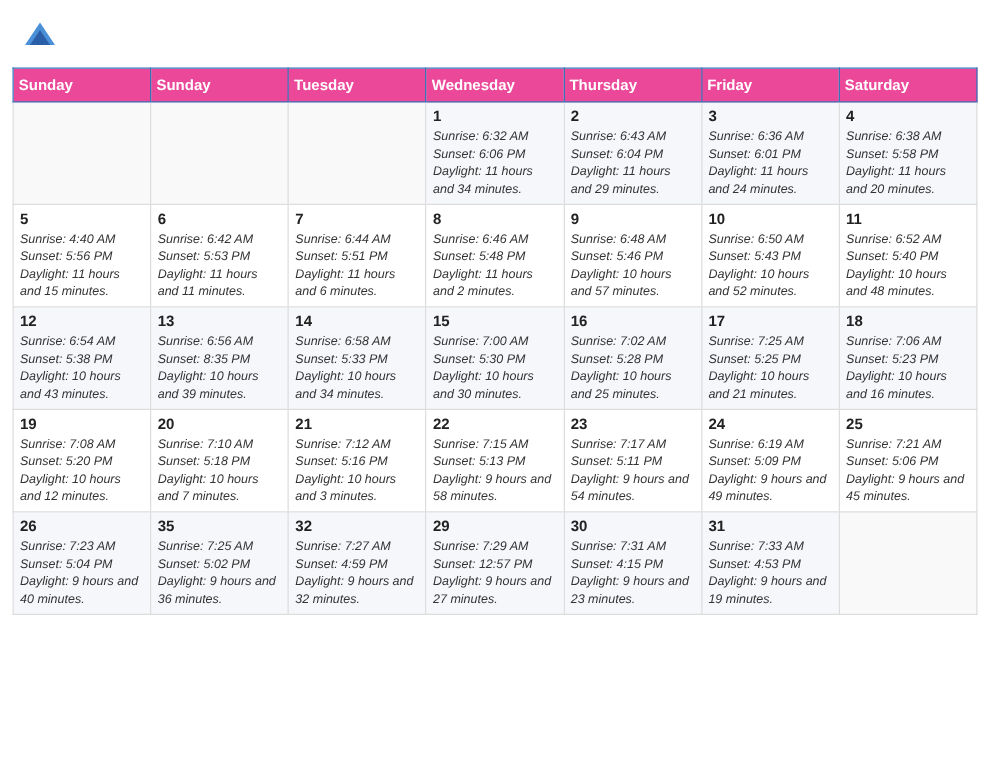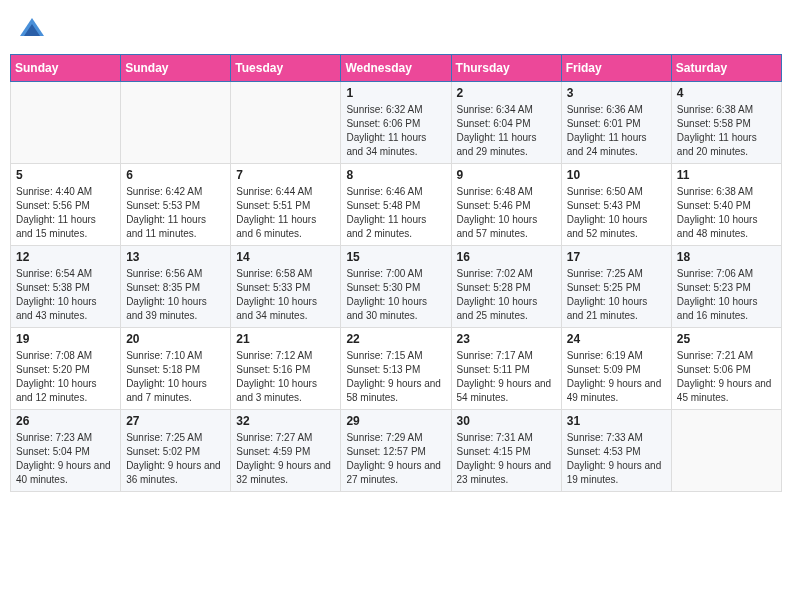--- a/index.html
+++ b/index.html
@@ -87,20 +87,21 @@
       font-weight: bold;
       font-size: 12px;
       color: #222;
       display: block;
       margin-bottom: 3px;
     }
     .day-info {
       font-size: 10px;
       color: #333;
       line-height: 1.4;
+      font-style: italic;
     }
     .empty-cell {
       background: #f9f9f9;
     }
   </style>
 </head>
 <body>
 
 <div class="header">
   <div class="logo">
@@ -138,21 +139,21 @@
         <td class="empty-cell"></td>
         <td>
           <span class="day-number">1</span>
           <div class="day-info">Sunrise: 6:32 AM
 Sunset: 6:06 PM
 Daylight: 11 hours
 and 34 minutes.</div>
         </td>
         <td>
           <span class="day-number">2</span>
-          <div class="day-info">Sunrise: 6:34 AM
+          <div class="day-info">Sunrise: 6:43 AM
 Sunset: 6:04 PM
 Daylight: 11 hours
 and 29 minutes.</div>
         </td>
         <td>
           <span class="day-number">3</span>
           <div class="day-info">Sunrise: 6:36 AM
 Sunset: 6:01 PM
 Daylight: 11 hours
 and 24 minutes.</div>
@@ -203,21 +204,21 @@
         </td>
         <td>
           <span class="day-number">10</span>
           <div class="day-info">Sunrise: 6:50 AM
 Sunset: 5:43 PM
 Daylight: 10 hours
 and 52 minutes.</div>
         </td>
         <td>
           <span class="day-number">11</span>
-          <div class="day-info">Sunrise: 6:38 AM
+          <div class="day-info">Sunrise: 6:52 AM
 Sunset: 5:40 PM
 Daylight: 10 hours
 and 48 minutes.</div>
         </td>
       </tr>
       <tr>
         <td>
           <span class="day-number">12</span>
           <div class="day-info">Sunrise: 6:54 AM
 Sunset: 5:38 PM
@@ -320,21 +321,21 @@
       </tr>
       <tr>
         <td>
           <span class="day-number">26</span>
           <div class="day-info">Sunrise: 7:23 AM
 Sunset: 5:04 PM
 Daylight: 9 hours
 and 40 minutes.</div>
         </td>
         <td>
-          <span class="day-number">27</span>
+          <span class="day-number">35</span>
           <div class="day-info">Sunrise: 7:25 AM
 Sunset: 5:02 PM
 Daylight: 9 hours
 and 36 minutes.</div>
         </td>
         <td>
           <span class="day-number">32</span>
           <div class="day-info">Sunrise: 7:27 AM
 Sunset: 4:59 PM
 Daylight: 9 hours

